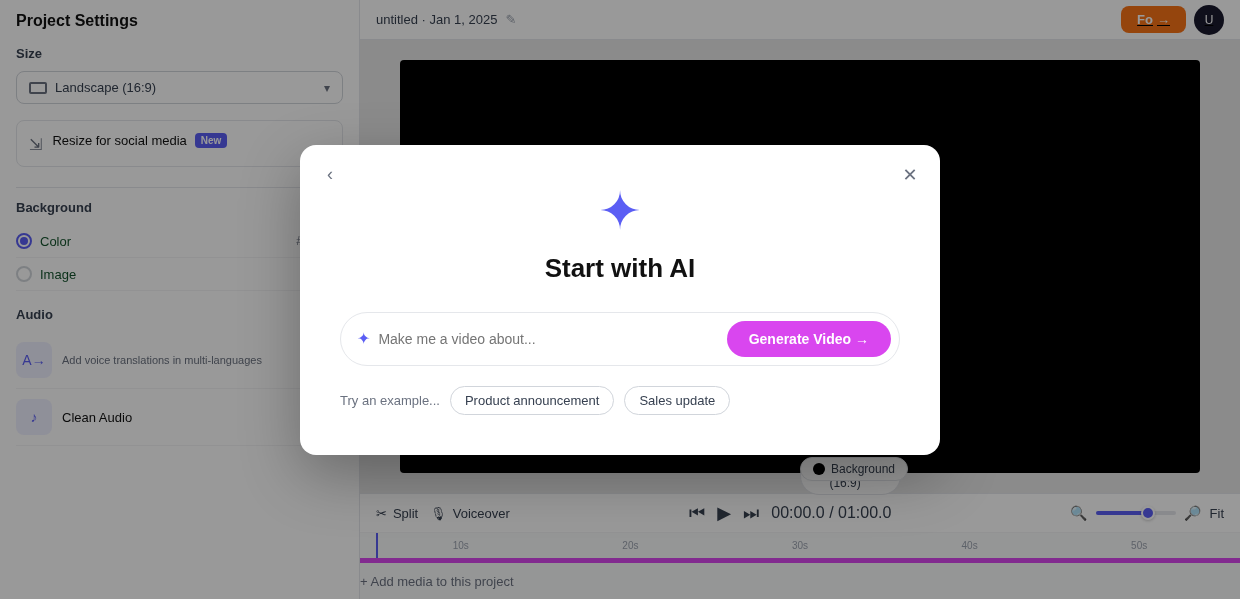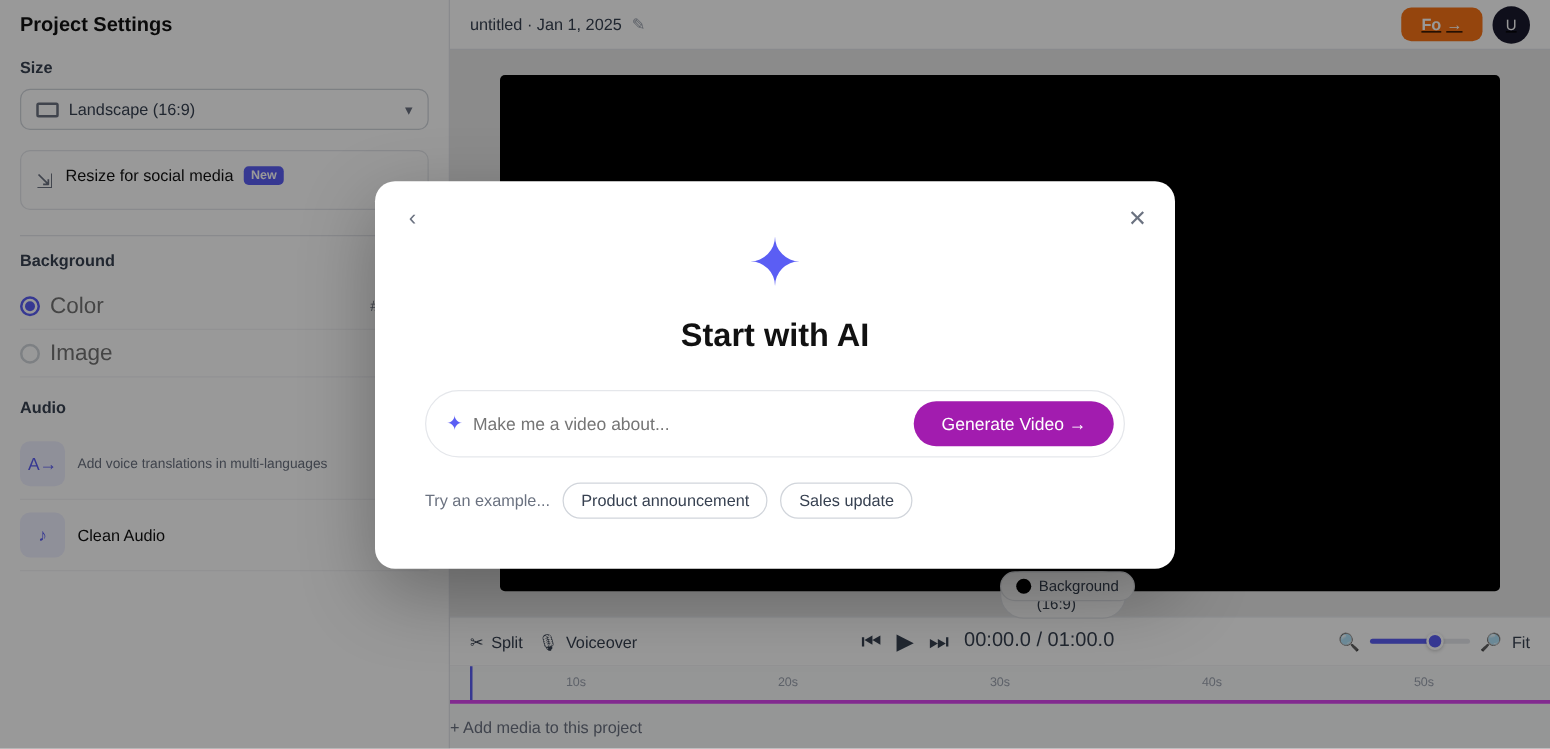--- a/index.html
+++ b/index.html
@@ -129,22 +129,22 @@
       align-items: center;
       justify-content: space-between;
       padding: 8px 0;
       border-bottom: 1px solid #f3f4f6;
     }
 
     .radio-left {
       display: flex;
       align-items: center;
       gap: 8px;
-      font-size: 18px;
-      color: #737373;
+      font-size: 13px;
+      color: #14532d;
     }
 
     .radio-circle {
       width: 16px;
       height: 16px;
       border-radius: 50%;
       border: 2px solid #d1d5db;
       display: flex;
       align-items: center;
       justify-content: center;
@@ -386,21 +386,21 @@
       font-size: 13px;
       color: #374151;
       cursor: pointer;
       background: none;
       border: none;
     }
 
     .timeline-ruler {
       height: 30px;
       background: #f9fafb;
-      border-bottom: 3px solid #d946ef;
+      border-bottom: 5px solid #d946ef;
       display: flex;
       align-items: center;
       padding: 0 16px;
       position: relative;
     }
 
     .timeline-marker {
       position: absolute;
       left: 16px;
       top: 0;
@@ -540,27 +540,27 @@
 
     .modal-input {
       flex: 1;
       border: none;
       outline: none;
       font-size: 14px;
       color: #9ca3af;
     }
 
     .generate-btn {
-      background: #a21caf;
+      background: #d946ef;
       color: #fff;
       border: none;
       border-radius: 50px;
       padding: 10px 22px;
       font-size: 14px;
-      font-weight: 400;
+      font-weight: 700;
       cursor: pointer;
       white-space: nowrap;
     }
 
     .examples-row {
       display: flex;
       align-items: center;
       gap: 10px;
       flex-wrap: wrap;
     }

